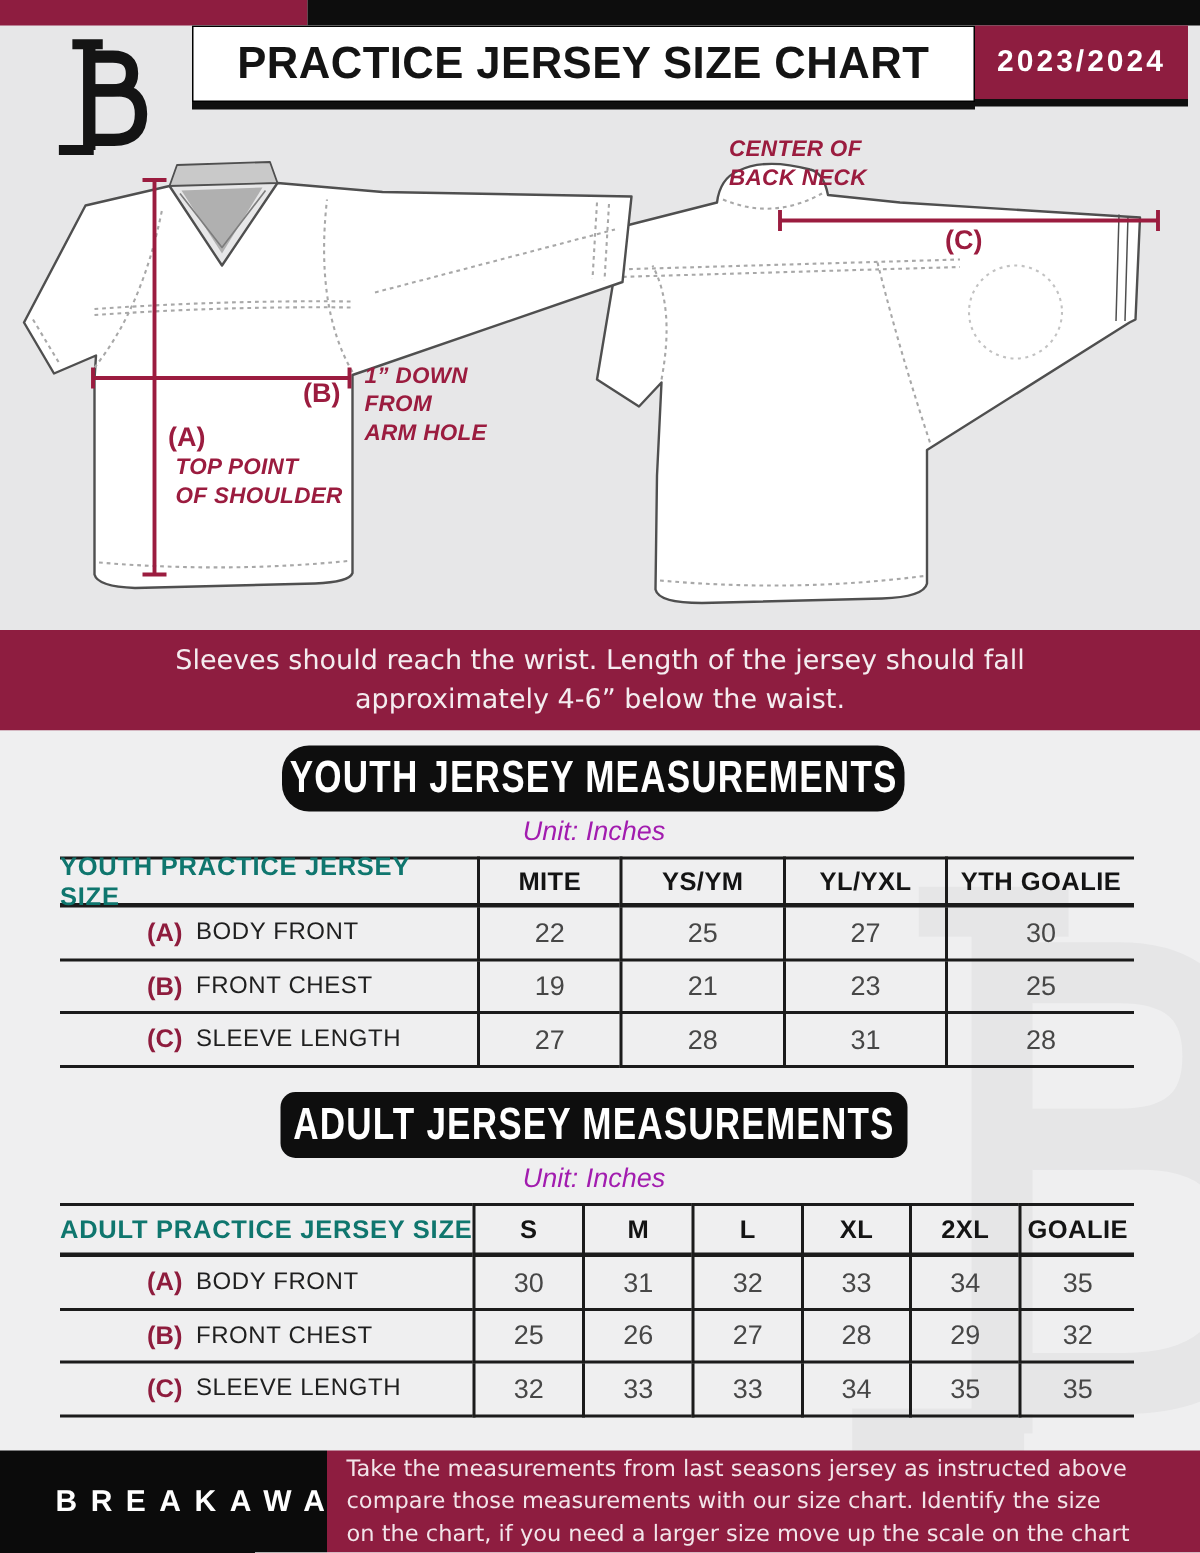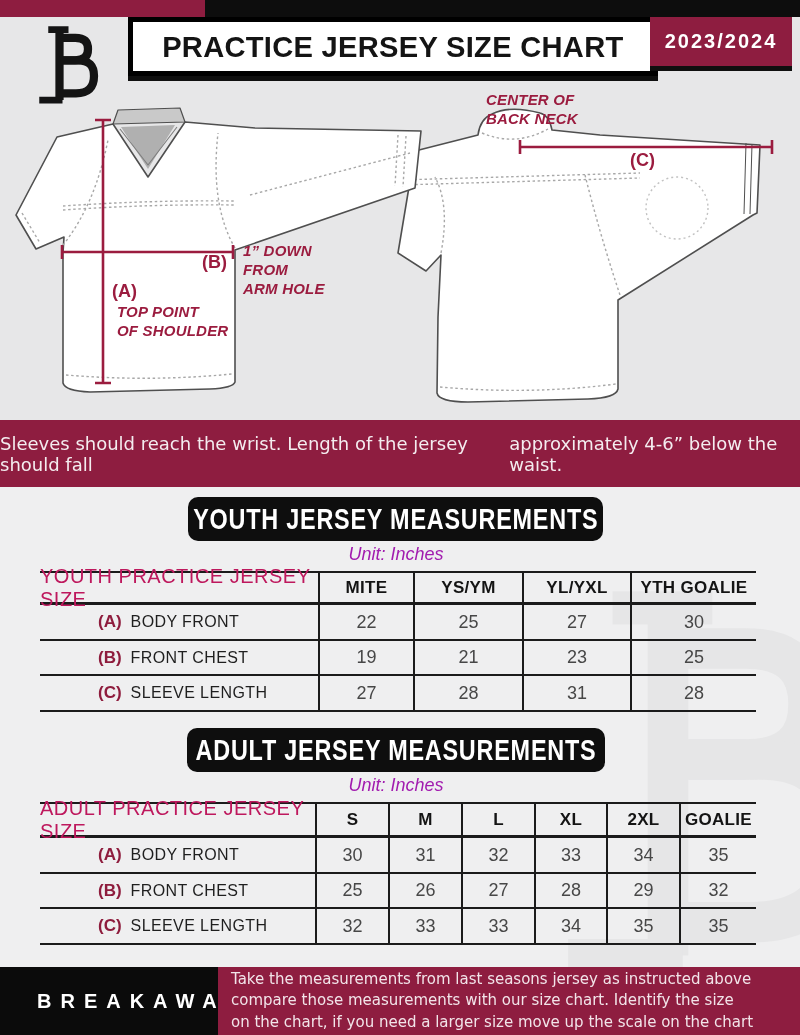--- a/index.html
+++ b/index.html
@@ -9,21 +9,21 @@
     font-family:"Liberation Sans", sans-serif;
   }
   .abs{position:absolute;}
 
   
   .topbar-maroon{left:0;top:0;width:205px;height:17px;background:#8E1D40;}
   .topbar-black{left:205px;top:0;width:595px;height:17px;background:#0d0d0d;}
   .logo-top{left:28px;top:22px;width:78px;height:84px;color:#141414;}
   .title-box{
     left:128px;top:17px;width:520px;height:49px;background:#ffffff;
-    border:5px solid #000000;box-shadow:0 5px 0 #0f0f0f;
+    border:1px solid #000000;box-shadow:0 5px 0 #0f0f0f;
     display:flex;align-items:center;justify-content:center;
   }
   .title-box span{
     font-size:30px;font-weight:700;color:#141414;letter-spacing:.3px;white-space:nowrap;
     display:inline-block;transform:scaleX(.97);
   }
   .year-box{
     left:650px;top:17px;width:142px;height:49px;background:#8E1D40;
     box-shadow:0 5px 0 #0f0f0f;display:flex;align-items:center;justify-content:center;
   }
@@ -35,51 +35,51 @@
   .cap-center-back{left:486px;top:90px;}
   .lab-c{left:630px;top:150px;}
   .lab-b{left:202px;top:252px;}
   .cap-b{left:243px;top:241px;}
   .lab-a{left:112px;top:281px;}
   .cap-a{left:117px;top:302px;}
 
   
   .banner{
     left:0;top:420px;width:800px;height:67px;background:#8E1D40;color:#F4ECEF;
-    display:flex;flex-direction:row;align-items:center;justify-content:center;gap:5px;
+    display:flex;flex-direction:column;align-items:center;justify-content:center;gap:5px;
     font-family:"DejaVu Sans", sans-serif;font-size:18px;
   }
 
   
   .lower-bg{left:0;top:487px;width:800px;height:548px;background:#EFEFF0;}
   .ribbon{
     background:#0e0e0e;border-radius:10px;color:#ffffff;
     display:flex;align-items:center;justify-content:center;height:44px;
   }
   .ribbon span{
     font-size:30px;font-weight:700;letter-spacing:1px;white-space:nowrap;
     display:inline-block;transform:scaleX(.78);
   }
-  .ribbon-youth{left:188px;top:497px;width:415px;}
+  .ribbon-youth{left:188px;top:497px;width:415px;border-radius:18px;}
   .ribbon-adult{left:187px;top:728px;width:418px;}
   .unit{left:0;top:0;width:792px;text-align:center;font-style:italic;font-size:18px;color:#a21caf;}
   .unit-youth{top:544px;}
   .unit-adult{top:775px;}
 
   
   .table{display:grid;}
   .tr{display:contents;}
   .td{
     display:flex;align-items:center;justify-content:center;
     border-bottom:2px solid #1b1b1b;background:transparent;
   }
   .td.v{border-left:2px solid #1b1b1b;}
   .thead .td{border-top:2px solid #1b1b1b;border-bottom:3px solid #1b1b1b;}
   .th{font-weight:700;font-size:17px;color:#141414;letter-spacing:.3px;}
-  .th-label{font-weight:400;font-size:20px;color:#be185d;letter-spacing:.5px;}
+  .th-label{font-weight:700;font-size:17px;color:#0f766e;letter-spacing:.5px;}
   .td.rowlabel{justify-content:flex-start;padding-left:58px;}
   .key{color:#8E1C3D;font-weight:700;font-size:17px;margin-right:9px;}
   .rlabel{font-size:16px;color:#1f1f1f;letter-spacing:.4px;}
   .val{font-size:18px;color:#474747;}
   .table-youth{
     left:40px;top:571px;width:716px;
     grid-template-columns:278px 95px 109px 108px 126px;
     grid-template-rows:34px 36px 35px 36px;
   }
   .table-adult{

